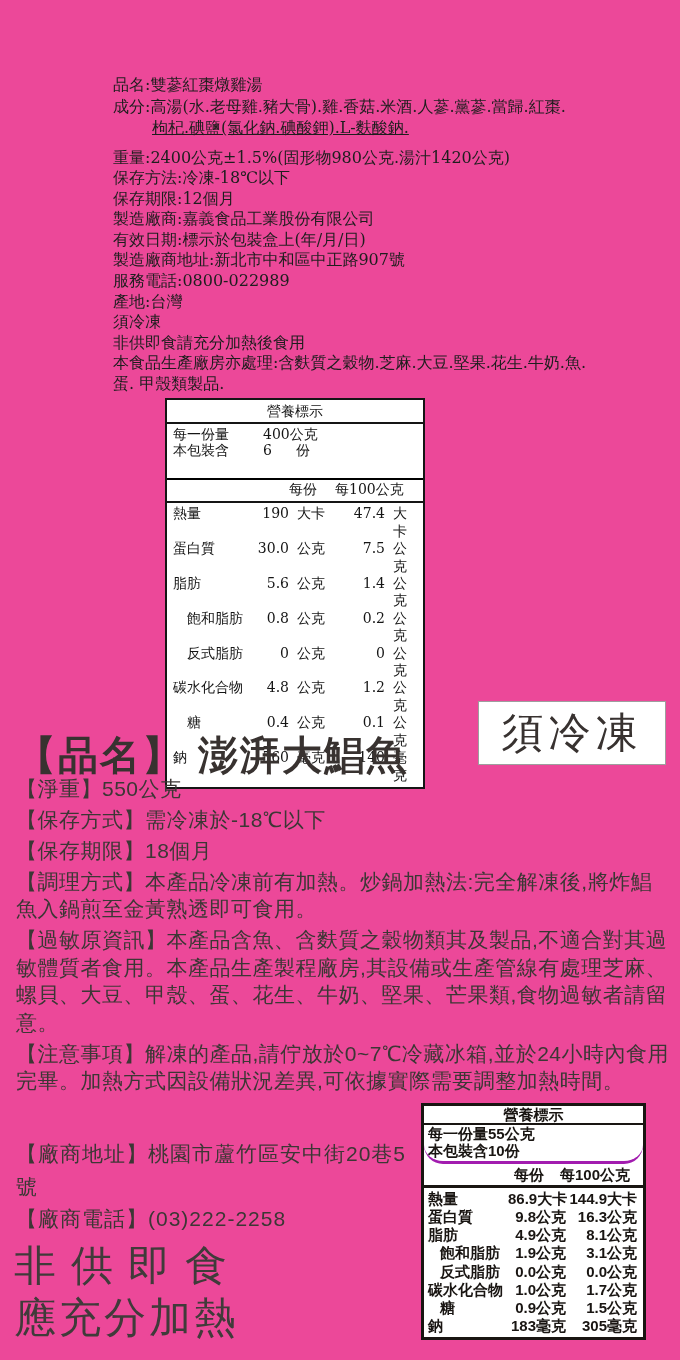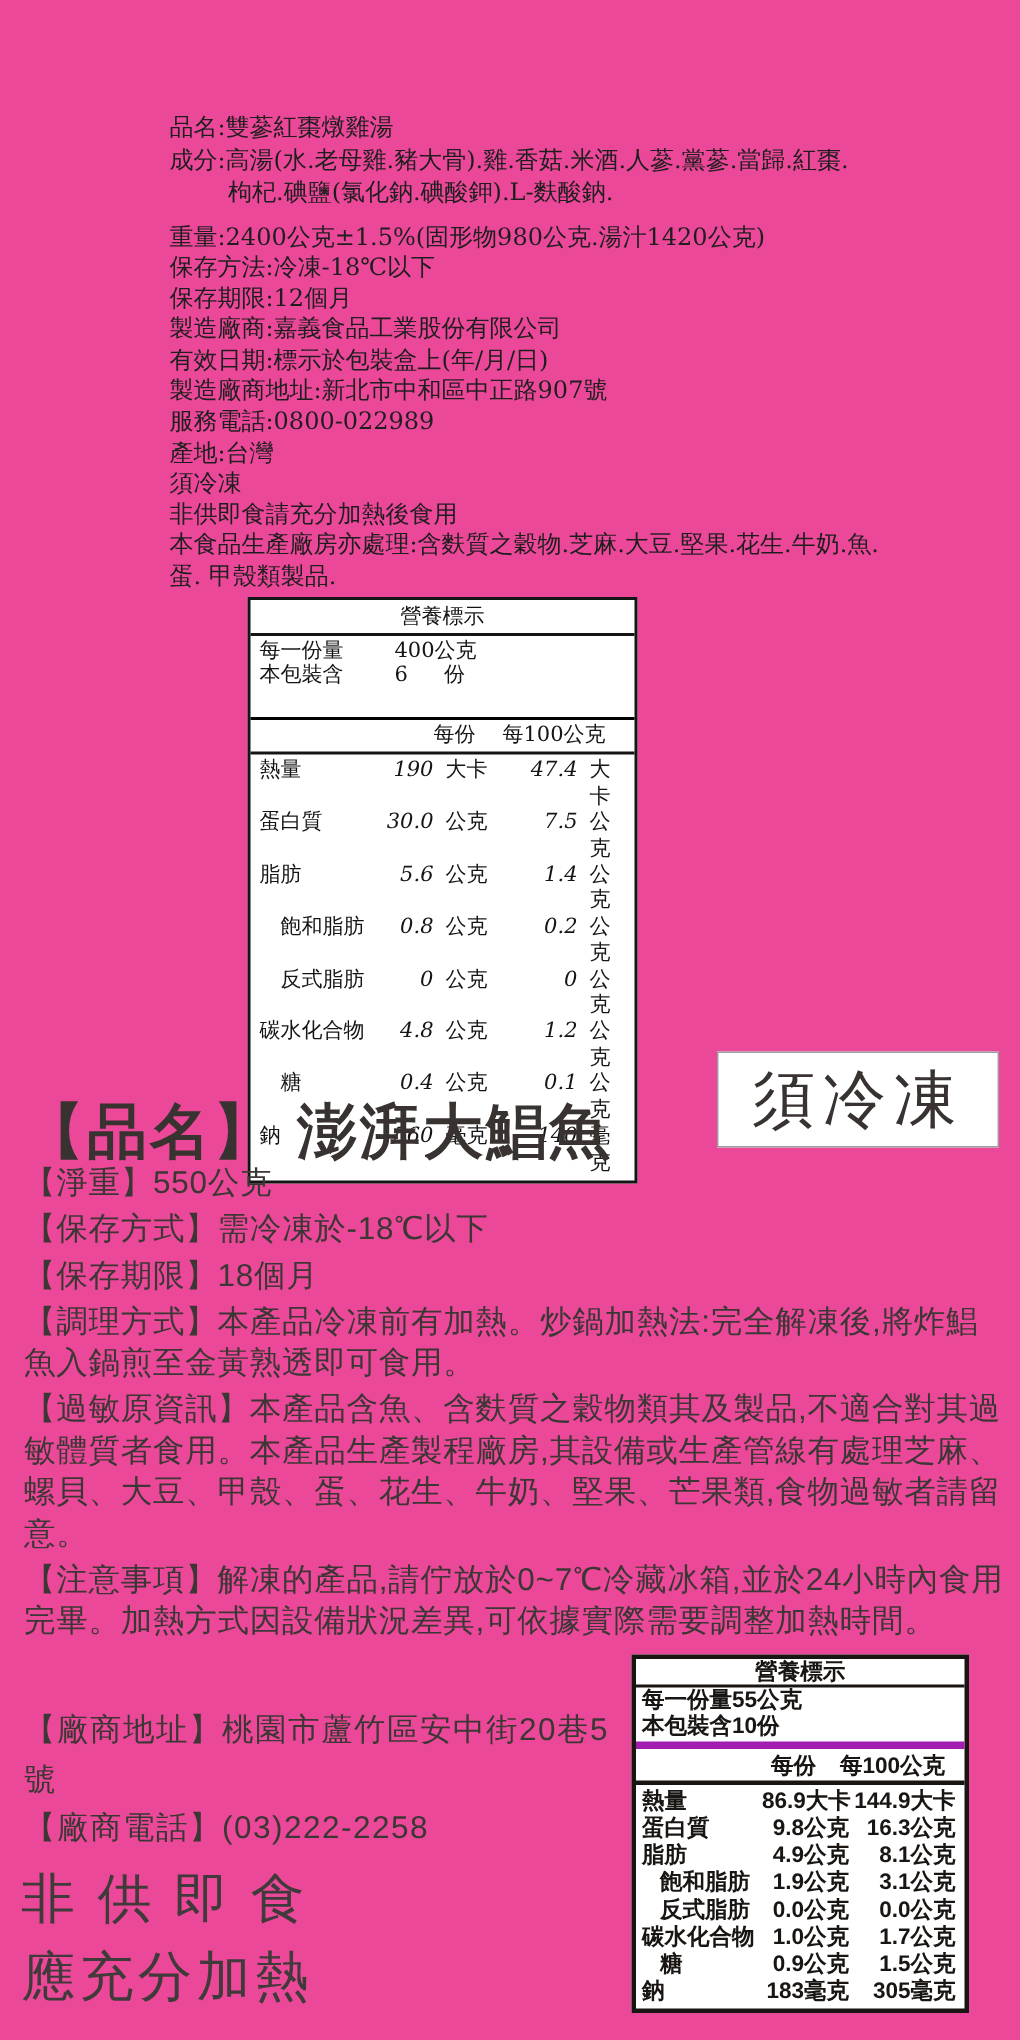--- a/index.html
+++ b/index.html
@@ -7,42 +7,42 @@
     position:relative; width:680px; height:1360px; background:#ec4899;
     overflow:hidden; font-family:"Liberation Sans", sans-serif;
   }
 
   
   .soup-block {
     position:absolute; left:113px; top:74px; width:470px;
     font-family:"DejaVu Serif", serif; font-size:16px; color:#1e1e1e;
   }
   .soup-line { line-height:21.5px; white-space:pre; }
-  .soup-line.ing2 { padding-left:39px; }
+  .soup-line.ing2 { padding-left:39px;text-decoration:underline; }
   .soup-details { margin-top:9px; }
   .soup-details .soup-line { line-height:20.6px; }
 
   
   .soup-table {
     position:absolute; left:165px; top:398px; width:260px;
     box-sizing:border-box; border:2px solid #151515;
     font-family:"DejaVu Serif", serif; font-size:14px; color:#151515;
     background:#fff;
   }
   .soup-table .t-title { text-align:center; line-height:22px; border-bottom:2px solid #151515; }
   .soup-table .t-head2 { padding:2px 6px 20px 6px; border-bottom:2px solid #000000; }
   .soup-table .t-servrow { display:grid; grid-template-columns:90px 1fr; line-height:16.2px; }
   .soup-table .t-pkgunit { padding-left:24px; }
   .soup-table .t-colhead { position:relative; height:21px; border-bottom:2px solid #151515; }
   .soup-table .t-colhead .c1 { position:absolute; left:122px; top:1px; }
   .soup-table .t-colhead .c2 { position:absolute; left:168px; top:1px; }
   .soup-table .t-rows { padding:2px 0 3px 0; }
   .soup-table .t-row { display:grid; grid-template-columns:80px 36px 52px 44px 1fr; padding:0 6px; line-height:17.4px; }
   .soup-table .t-row .lab.ind { padding-left:14px; }
-  .soup-table .t-row .v { text-align:right;font-style:italic; }
+  .soup-table .t-row .v { text-align:right; }
   .soup-table .t-row .u { padding-left:8px; }
 
   
   .fish-title {
     position:absolute; left:16px; top:700px; font-size:40px; color:#383230;
     letter-spacing:2px; line-height:56px; white-space:nowrap;
   }
   .fish-title .gap { display:inline-block; width:14px; }
   .frozen-badge {
     position:absolute; left:478px; top:701px; width:188px; height:64px;
@@ -54,34 +54,34 @@
     position:absolute; left:16px; top:775px; width:654px;
     font-size:21px; color:#3c3735; letter-spacing:0.5px;
   }
   .fish-fields .field { line-height:27.4px; margin-bottom:3.6px; }
   .fish-mfr {
     position:absolute; left:16px; top:1138px; width:400px;
     font-size:21px; color:#3c3735; letter-spacing:1px;
   }
   .fish-mfr .field { line-height:32.5px; }
   .warning {
-    position:absolute; left:14px; top:1240px; color:#403b3a; font-size:36px; line-height:52px;
+    position:absolute; left:14px; top:1240px; color:#403b3a; font-size:42px; line-height:52px;
   }
   .warning .w1 { letter-spacing:15px; }
   .warning .w2 { letter-spacing:3px; }
 
   
   .fish-table {
     position:absolute; left:421px; top:1103px; width:225px;
     box-sizing:border-box; border:3px solid #191512;
     font-size:15px; font-weight:700; color:#191512; background:#fff;
     font-family:"Liberation Sans", sans-serif;
   }
   .fish-table .t-title { text-align:center; line-height:17px; border-bottom:2px solid #191512; }
-  .fish-table .t-head2 { border-bottom:5px solid #a21caf; padding:1px 4px 2px 4px; }
+  .fish-table .t-head2 { border-bottom:3px solid #a21caf; padding:1px 4px 2px 4px;border-radius:19px; }
   .fish-table .t-servrow { line-height:16.6px; }
   .fish-table .t-colhead { position:relative; height:21px; border-bottom:3px solid #191512; }
   .fish-table .t-colhead .c1 { position:absolute; left:90px; top:2px; }
   .fish-table .t-colhead .c2 { position:absolute; left:136px; top:2px; }
   .fish-table .t-rows { padding:2px 0 2px 0; }
   .fish-table .t-row { display:grid; grid-template-columns:80px 58px 1fr; padding:0 6px 0 4px; line-height:18.1px; }
   .fish-table .t-row .lab { white-space:nowrap; }
   .fish-table .t-row .lab.ind { padding-left:12px; }
   .fish-table .t-row .v { text-align:right; white-space:nowrap; }
 </style>

